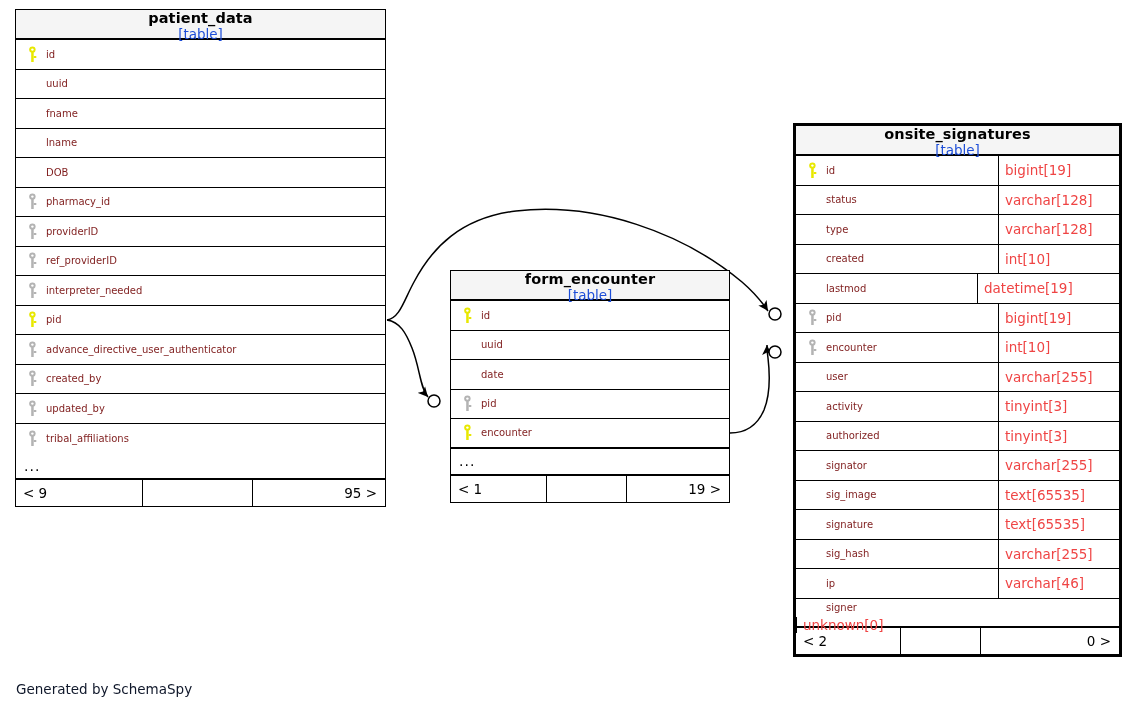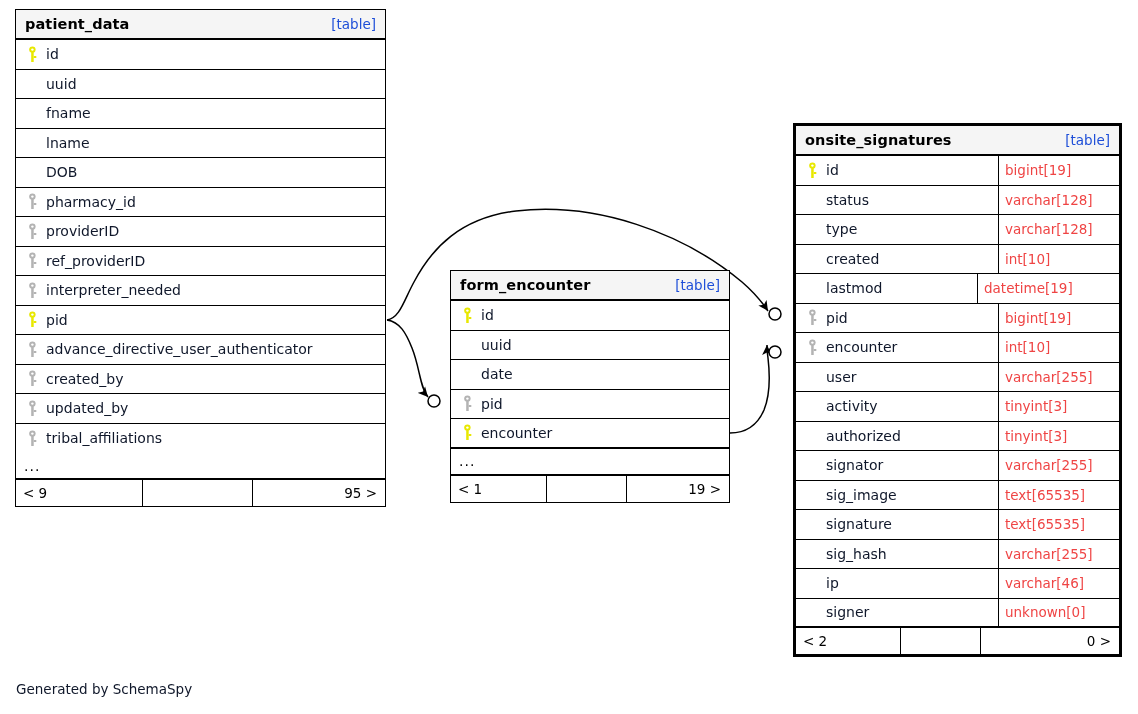--- a/index.html
+++ b/index.html
@@ -44,20 +44,21 @@
 
   .tbl-header {
     display: flex;
     align-items: center;
     justify-content: space-between;
     background: #f5f5f5;
     border-bottom: 2px solid #000000;
     box-sizing: border-box;
     padding: 0 9px;
     height: 30px;
+    flex-direction: column;
   }
   .tbl-name {
     font-weight: bold;
     font-size: 14.5px;
     color: #000000;
     letter-spacing: 0.1px;
   }
   .tbl-tag {
     font-size: 13.5px;
     color: #1d4ed8;
@@ -97,22 +98,22 @@
 
   .keyslot {
     width: 19px;
     min-width: 19px;
     height: 18px;
     display: flex;
     align-items: center;
     justify-content: center;
   }
   .col-label {
-    font-size: 14px;
-    color: #0f172a;
+    font-size: 10px;
+    color: #7f1d1d;
     white-space: nowrap;
     padding-left: 4px;
   }
 
   .ellipsis-row {
     display: flex;
     align-items: center;
     height: 27px;
     border-bottom: 2px solid #000000;
     box-sizing: border-box;
@@ -573,21 +574,21 @@
       </div>
 
       <div class="row">
         <div class="cell-name">
           <span class="keyslot"></span>
           <span class="col-label">ip</span>
         </div>
         <div class="cell-type" style="width:121px;">varchar[46]</div>
       </div>
 
-      <div class="row" style="border-bottom:2px solid #000;">
+      <div class="row" style="border-bottom:2px solid #000;flex-direction:column;">
         <div class="cell-name">
           <span class="keyslot"></span>
           <span class="col-label">signer</span>
         </div>
         <div class="cell-type" style="width:121px;">unknown[0]</div>
       </div>
 
     </div>
     <div class="foot">
       <div class="foot-cell foot-left" style="width:104px;">&lt; 2</div>

